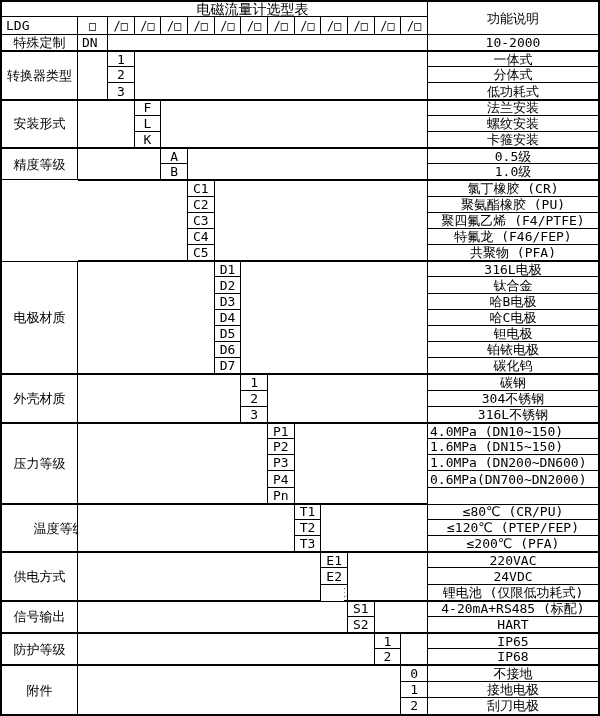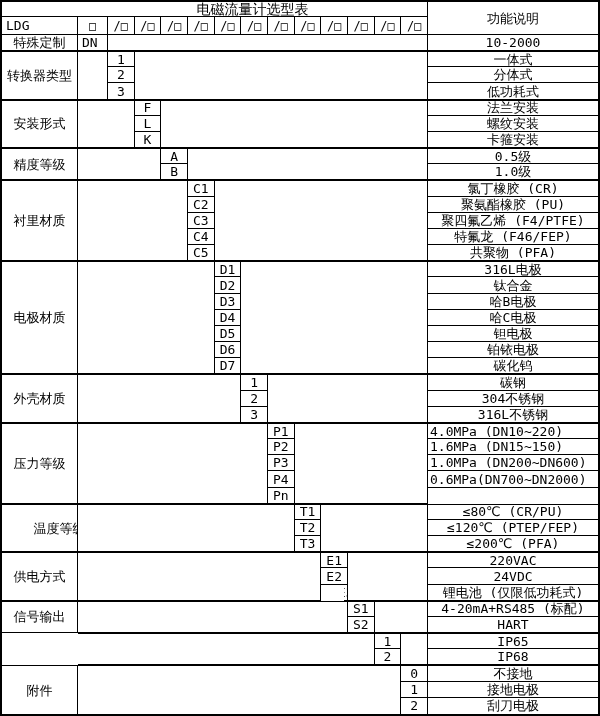--- a/index.html
+++ b/index.html
@@ -77,21 +77,20 @@
     <div class="cell" style="grid-area: 9 / 4 / span 1 / span 1;">K</div>
     <div class="cell no-r" style="grid-area: 9 / 15 / span 1 / span 1;">卡箍安装</div>
     <div class="cell sec-top" style="grid-area: 7 / 5 / span 3 / span 10;"></div>
     <div class="cell sec-top" style="grid-area: 10 / 1 / span 2 / span 1;">精度等级</div>
     <div class="cell sec-top" style="grid-area: 10 / 2 / span 2 / span 3;"></div>
     <div class="cell sec-top" style="grid-area: 10 / 5 / span 1 / span 1;">A</div>
     <div class="cell sec-top  no-r" style="grid-area: 10 / 15 / span 1 / span 1;">0.5级</div>
     <div class="cell" style="grid-area: 11 / 5 / span 1 / span 1;">B</div>
     <div class="cell no-r" style="grid-area: 11 / 15 / span 1 / span 1;">1.0级</div>
     <div class="cell sec-top" style="grid-area: 10 / 6 / span 2 / span 9;"></div>
-    <div class="cell sec-top" style="grid-area: 12 / 1 / span 5 / span 1;">衬里材质</div>
     <div class="cell sec-top" style="grid-area: 12 / 2 / span 5 / span 4;"></div>
     <div class="cell sec-top" style="grid-area: 12 / 6 / span 1 / span 1;">C1</div>
     <div class="cell sec-top  no-r" style="grid-area: 12 / 15 / span 1 / span 1;">氯丁橡胶 (CR)</div>
     <div class="cell" style="grid-area: 13 / 6 / span 1 / span 1;">C2</div>
     <div class="cell no-r" style="grid-area: 13 / 15 / span 1 / span 1;">聚氨酯橡胶 (PU)</div>
     <div class="cell" style="grid-area: 14 / 6 / span 1 / span 1;">C3</div>
     <div class="cell no-r" style="grid-area: 14 / 15 / span 1 / span 1;">聚四氟乙烯 (F4/PTFE)</div>
     <div class="cell" style="grid-area: 15 / 6 / span 1 / span 1;">C4</div>
     <div class="cell no-r" style="grid-area: 15 / 15 / span 1 / span 1;">特氟龙 (F46/FEP)</div>
     <div class="cell" style="grid-area: 16 / 6 / span 1 / span 1;">C5</div>
@@ -119,21 +118,21 @@
     <div class="cell sec-top" style="grid-area: 24 / 8 / span 1 / span 1;">1</div>
     <div class="cell sec-top  no-r" style="grid-area: 24 / 15 / span 1 / span 1;">碳钢</div>
     <div class="cell" style="grid-area: 25 / 8 / span 1 / span 1;">2</div>
     <div class="cell no-r" style="grid-area: 25 / 15 / span 1 / span 1;">304不锈钢</div>
     <div class="cell" style="grid-area: 26 / 8 / span 1 / span 1;">3</div>
     <div class="cell no-r" style="grid-area: 26 / 15 / span 1 / span 1;">316L不锈钢</div>
     <div class="cell sec-top" style="grid-area: 24 / 9 / span 3 / span 6;"></div>
     <div class="cell sec-top" style="grid-area: 27 / 1 / span 5 / span 1;">压力等级</div>
     <div class="cell sec-top" style="grid-area: 27 / 2 / span 5 / span 7;"></div>
     <div class="cell sec-top" style="grid-area: 27 / 9 / span 1 / span 1;">P1</div>
-    <div class="cell sec-top fn-left no-r" style="grid-area: 27 / 15 / span 1 / span 1;">4.0MPa (DN10~220)</div>
+    <div class="cell sec-top fn-left no-r" style="grid-area: 27 / 15 / span 1 / span 1;">4.0MPa (DN10~150)</div>
     <div class="cell" style="grid-area: 28 / 9 / span 1 / span 1;">P2</div>
     <div class="cell fn-left no-r" style="grid-area: 28 / 15 / span 1 / span 1;">1.6MPa (DN15~150)</div>
     <div class="cell" style="grid-area: 29 / 9 / span 1 / span 1;">P3</div>
     <div class="cell fn-left no-r" style="grid-area: 29 / 15 / span 1 / span 1;">1.0MPa (DN200~DN600)</div>
     <div class="cell" style="grid-area: 30 / 9 / span 1 / span 1;">P4</div>
     <div class="cell fn-left no-r" style="grid-area: 30 / 15 / span 1 / span 1;">0.6MPa(DN700~DN2000)</div>
     <div class="cell" style="grid-area: 31 / 9 / span 1 / span 1;">Pn</div>
     <div class="cell sec-top" style="grid-area: 27 / 10 / span 5 / span 5;"></div>
     <div class="cell sec-top" style="grid-area: 32 / 1 / span 3 / span 1; padding-left: 40px;">温度等级</div>
     <div class="cell sec-top" style="grid-area: 32 / 2 / span 3 / span 8;"></div>
@@ -153,20 +152,21 @@
     <div class="cell" style="grid-area: 37 / 11 / span 1 / span 1; margin-left: 23px;">E3</div>
     <div class="cell no-r" style="grid-area: 37 / 15 / span 1 / span 1;">锂电池 (仅限低功耗式)</div>
     <div class="cell sec-top" style="grid-area: 35 / 12 / span 3 / span 3;"></div>
     <div class="cell sec-top" style="grid-area: 38 / 1 / span 2 / span 1;">信号输出</div>
     <div class="cell sec-top" style="grid-area: 38 / 2 / span 2 / span 10;"></div>
     <div class="cell sec-top" style="grid-area: 38 / 12 / span 1 / span 1;">S1</div>
     <div class="cell sec-top  no-r" style="grid-area: 38 / 15 / span 1 / span 1;">4-20mA+RS485 (标配)</div>
     <div class="cell" style="grid-area: 39 / 12 / span 1 / span 1;">S2</div>
     <div class="cell no-r" style="grid-area: 39 / 15 / span 1 / span 1;">HART</div>
     <div class="cell sec-top" style="grid-area: 38 / 13 / span 2 / span 2;"></div>
+    <div class="cell sec-top" style="grid-area: 40 / 1 / span 2 / span 1;">防护等级</div>
     <div class="cell sec-top" style="grid-area: 40 / 2 / span 2 / span 11;"></div>
     <div class="cell sec-top" style="grid-area: 40 / 13 / span 1 / span 1;">1</div>
     <div class="cell sec-top  no-r" style="grid-area: 40 / 15 / span 1 / span 1;">IP65</div>
     <div class="cell" style="grid-area: 41 / 13 / span 1 / span 1;">2</div>
     <div class="cell no-r" style="grid-area: 41 / 15 / span 1 / span 1;">IP68</div>
     <div class="cell sec-top" style="grid-area: 40 / 14 / span 2 / span 1;"></div>
     <div class="cell sec-top no-b" style="grid-area: 42 / 1 / span 3 / span 1;">附件</div>
     <div class="cell sec-top no-b" style="grid-area: 42 / 2 / span 3 / span 12;"></div>
     <div class="cell sec-top" style="grid-area: 42 / 14 / span 1 / span 1;">0</div>
     <div class="cell sec-top  no-r" style="grid-area: 42 / 15 / span 1 / span 1;">不接地</div>

